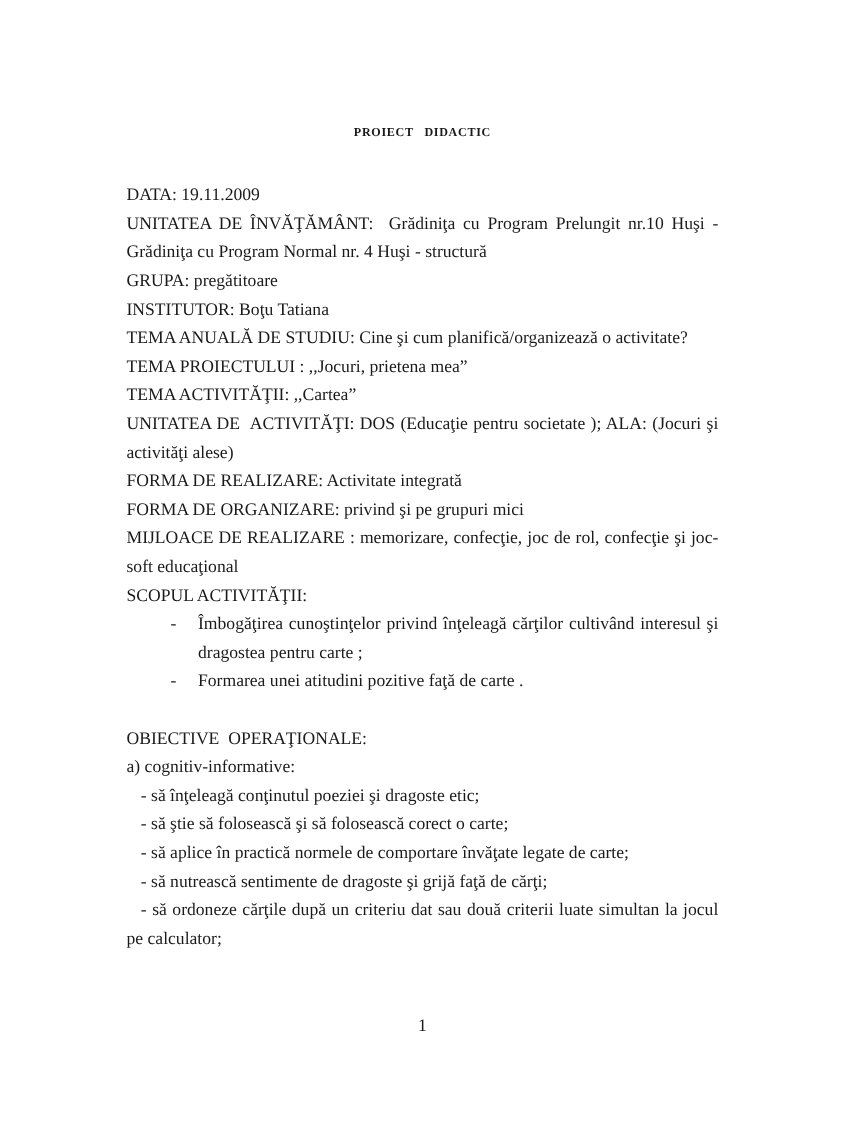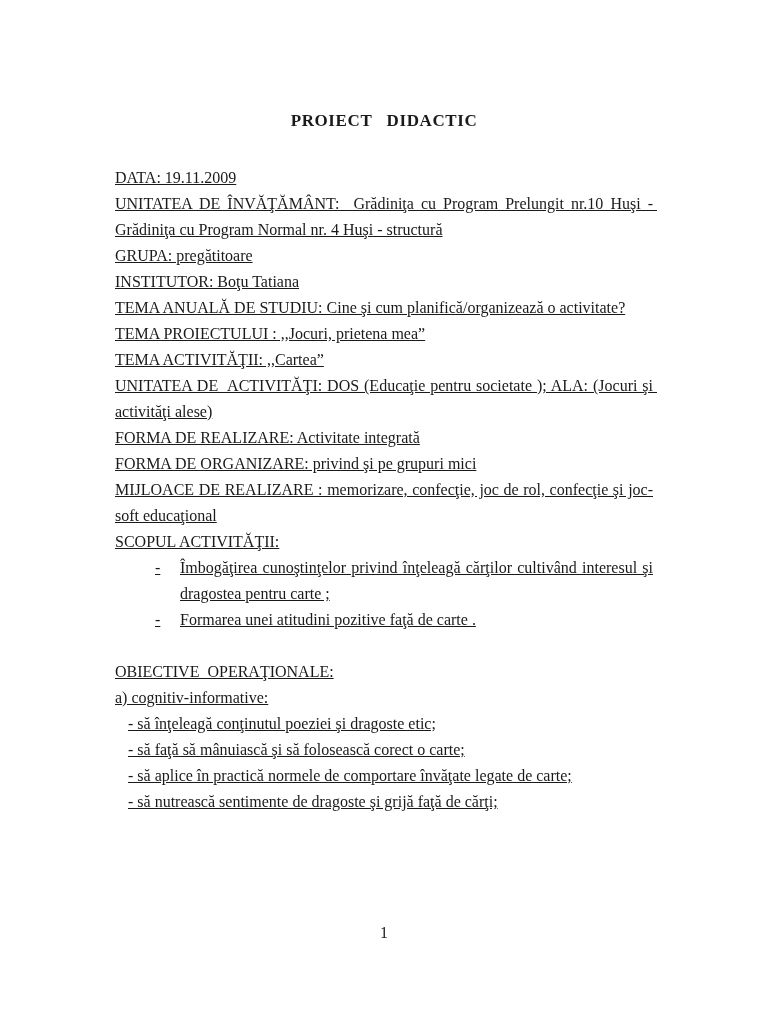--- a/index.html
+++ b/index.html
@@ -21,28 +21,27 @@
   .content {
     position: absolute;
     left: 115px;
     right: 115px;
     top: 0;
   }
   .title {
     margin: 108px 0 0 0;
     text-align: center;
     font-weight: bold;
-    font-size: 17px;
+    font-size: 11px;
     line-height: 26px;
     letter-spacing: 0.6px;
     white-space: pre-wrap;
   }
   .body-text {
     margin-top: 31px;
-    text-decoration: underline;
   }
   .body-text p {
     margin: 0;
     line-height: 26px;
     text-align: justify;
     white-space: pre-wrap;
   }
   .bullet {
     display: flex;
     padding-left: 40px;
@@ -101,21 +100,22 @@
         <span class="bullet-marker">-</span>
         <span class="bullet-text">Formarea unei atitudini pozitive faţă de carte .</span>
       </div>
 
       <div class="spacer-before-objectives"></div>
 
       <p>OBIECTIVE  OPERAŢIONALE:</p>
       <p>a) cognitiv-informative:</p>
 
       <p class="obj-item">- să înţeleagă conţinutul poeziei şi dragoste etic;</p>
-      <p class="obj-item">- să faţă să mânuiască şi să folosească corect o carte;</p>
+      <p class="obj-item">- să ştie să folosească şi să folosească corect o carte;</p>
       <p class="obj-item">- să aplice în practică normele de comportare învăţate legate de carte;</p>
       <p class="obj-item">- să nutrească sentimente de dragoste şi grijă faţă de cărţi;</p>
+      <p class="obj-item">- să ordoneze cărţile după un criteriu dat sau două criterii luate simultan la jocul pe calculator;</p>
     </div>
 
   </div>
 
   <div class="page-number">1</div>
 </div>
 
 </body></html>

